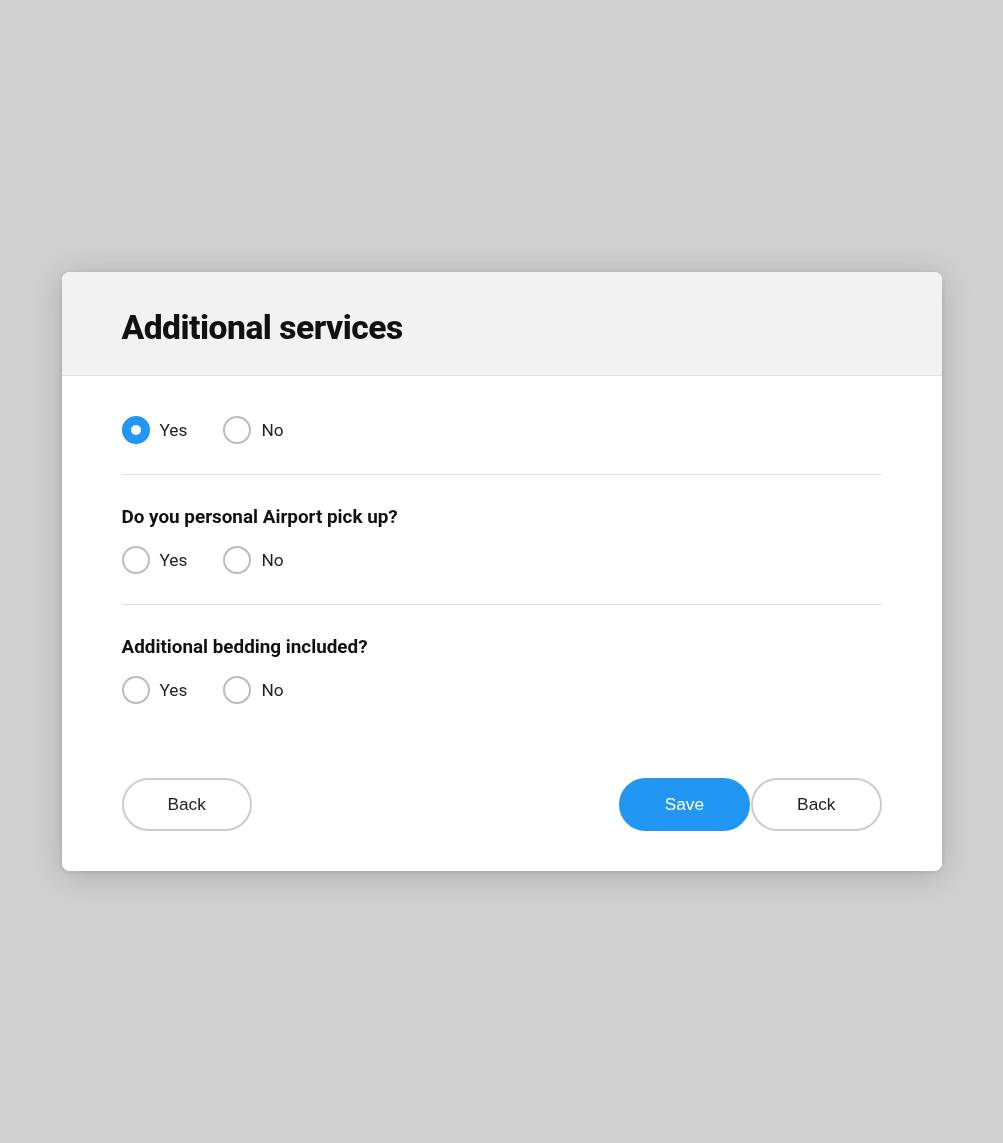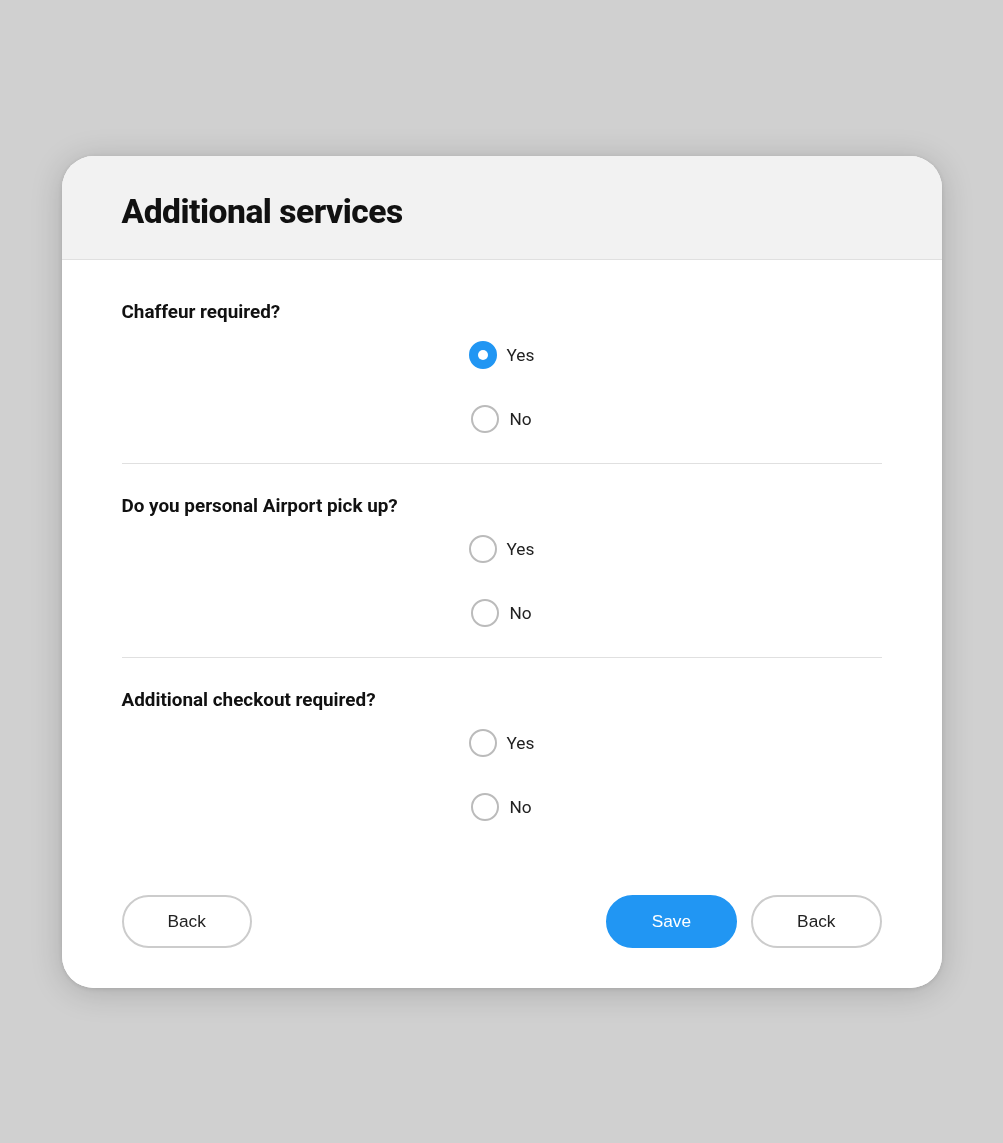--- a/index.html
+++ b/index.html
@@ -12,21 +12,21 @@
       background: #d0d0d0;
       display: flex;
       justify-content: center;
       align-items: center;
       min-height: 100vh;
       font-family: -apple-system, BlinkMacSystemFont, 'Segoe UI', Roboto, Helvetica, Arial, sans-serif;
     }
 
     .card {
       background: #ffffff;
-      border-radius: 32px;
+      border-radius: 8px;
       box-shadow: 0 4px 32px rgba(0,0,0,0.18), 0 1px 4px rgba(0,0,0,0.10);
       width: 880px;
       overflow: hidden;
     }
 
     .card-header {
       background: #f2f2f2;
       padding: 36px 60px 28px 60px;
       border-bottom: 1px solid #e0e0e0;
     }
@@ -49,23 +49,22 @@
 
     .question-label {
       font-size: 1.18rem;
       font-weight: 700;
       color: #111;
       margin-bottom: 18px;
     }
 
     .radio-group {
       display: flex;
-      flex-direction: column;
       gap: 36px;
-      align-items: center;
+      align-items: flex-start;
       margin-bottom: 10px;
     }
 
     .radio-option {
       display: flex;
       align-items: center;
       gap: 10px;
       cursor: pointer;
     }
 
@@ -135,36 +134,35 @@
     }
 
     .btn-primary {
       background: #2196f3;
       color: #fff;
       border-color: #2196f3;
     }
 
     .footer-right {
       display: flex;
-      gap: 14px;
+      gap: 1px;
       align-items: center;
     }
   </style>
 </head>
 <body>
 
 <div class="card">
   <div class="card-header">
     <h1>Additional services</h1>
   </div>
 
   <div class="card-body">
 
     <div class="question-section">
-      <div class="question-label">Chaffeur required?</div>
       <div class="radio-group">
         <label class="radio-option">
 
           <div class="radio-circle selected"></div>
           <span class="radio-option-label">Yes</span>
         </label>
         <label class="radio-option">
 
           <div class="radio-circle"></div>
           <span class="radio-option-label">No</span>
@@ -186,21 +184,21 @@
 
           <div class="radio-circle"></div>
           <span class="radio-option-label">No</span>
         </label>
       </div>
     </div>
 
     <hr class="divider">
 
     <div class="question-section">
-      <div class="question-label">Additional checkout required?</div>
+      <div class="question-label">Additional bedding included?</div>
       <div class="radio-group">
         <label class="radio-option">
 
           <div class="radio-circle"></div>
           <span class="radio-option-label">Yes</span>
         </label>
         <label class="radio-option">
 
           <div class="radio-circle"></div>
           <span class="radio-option-label">No</span>

